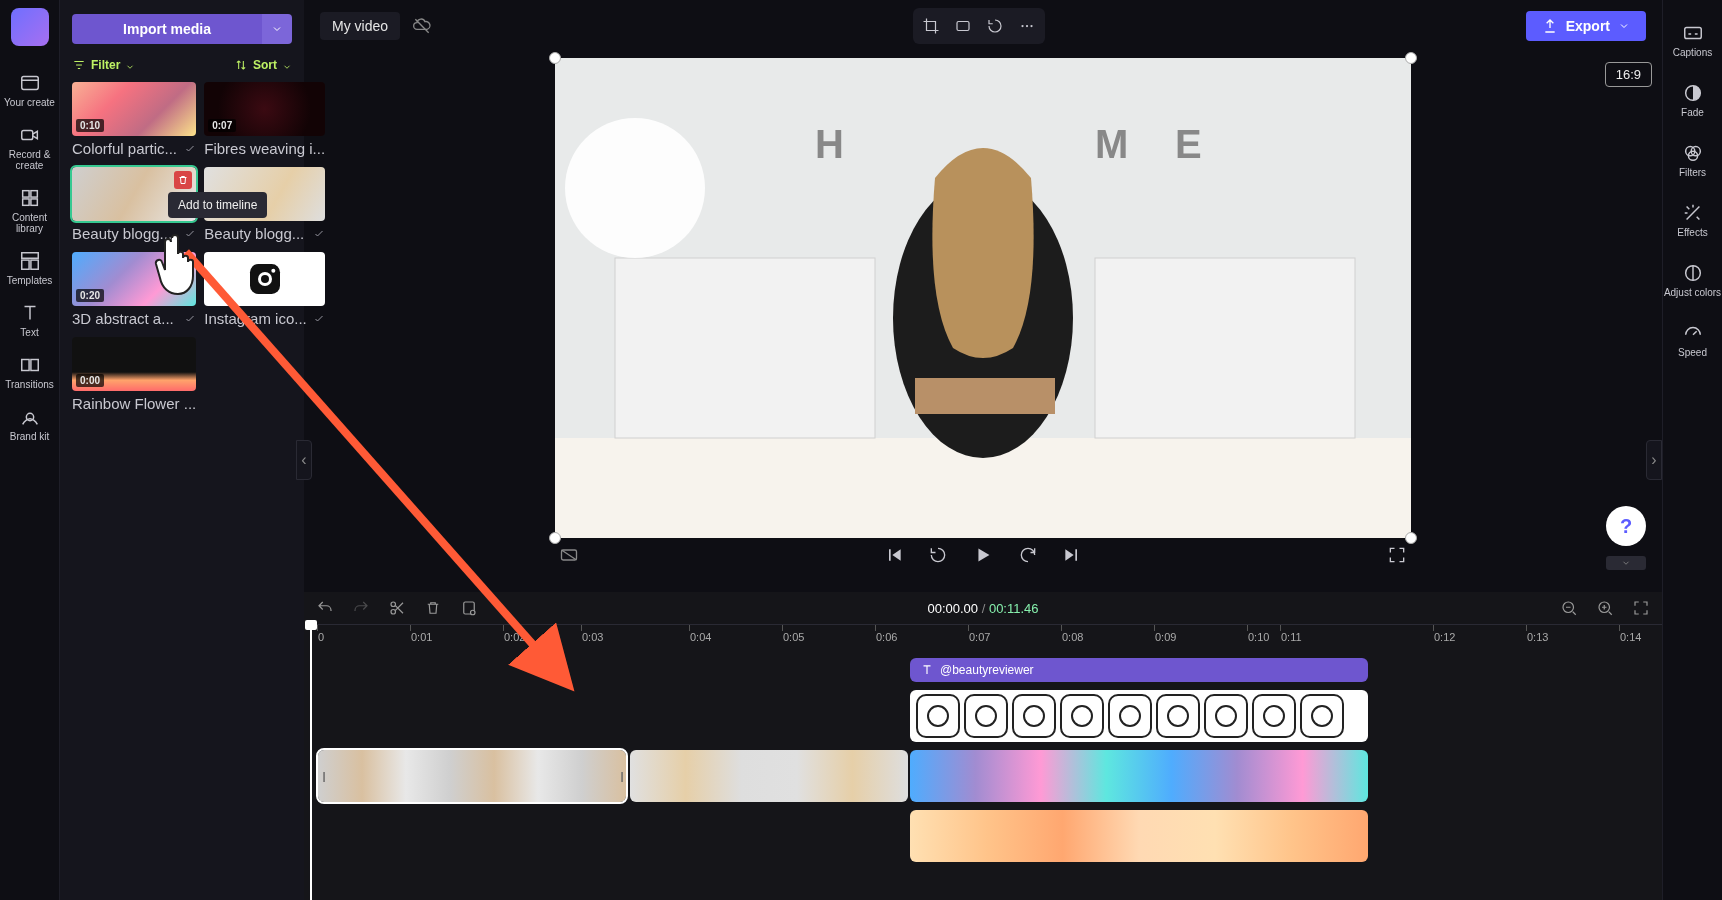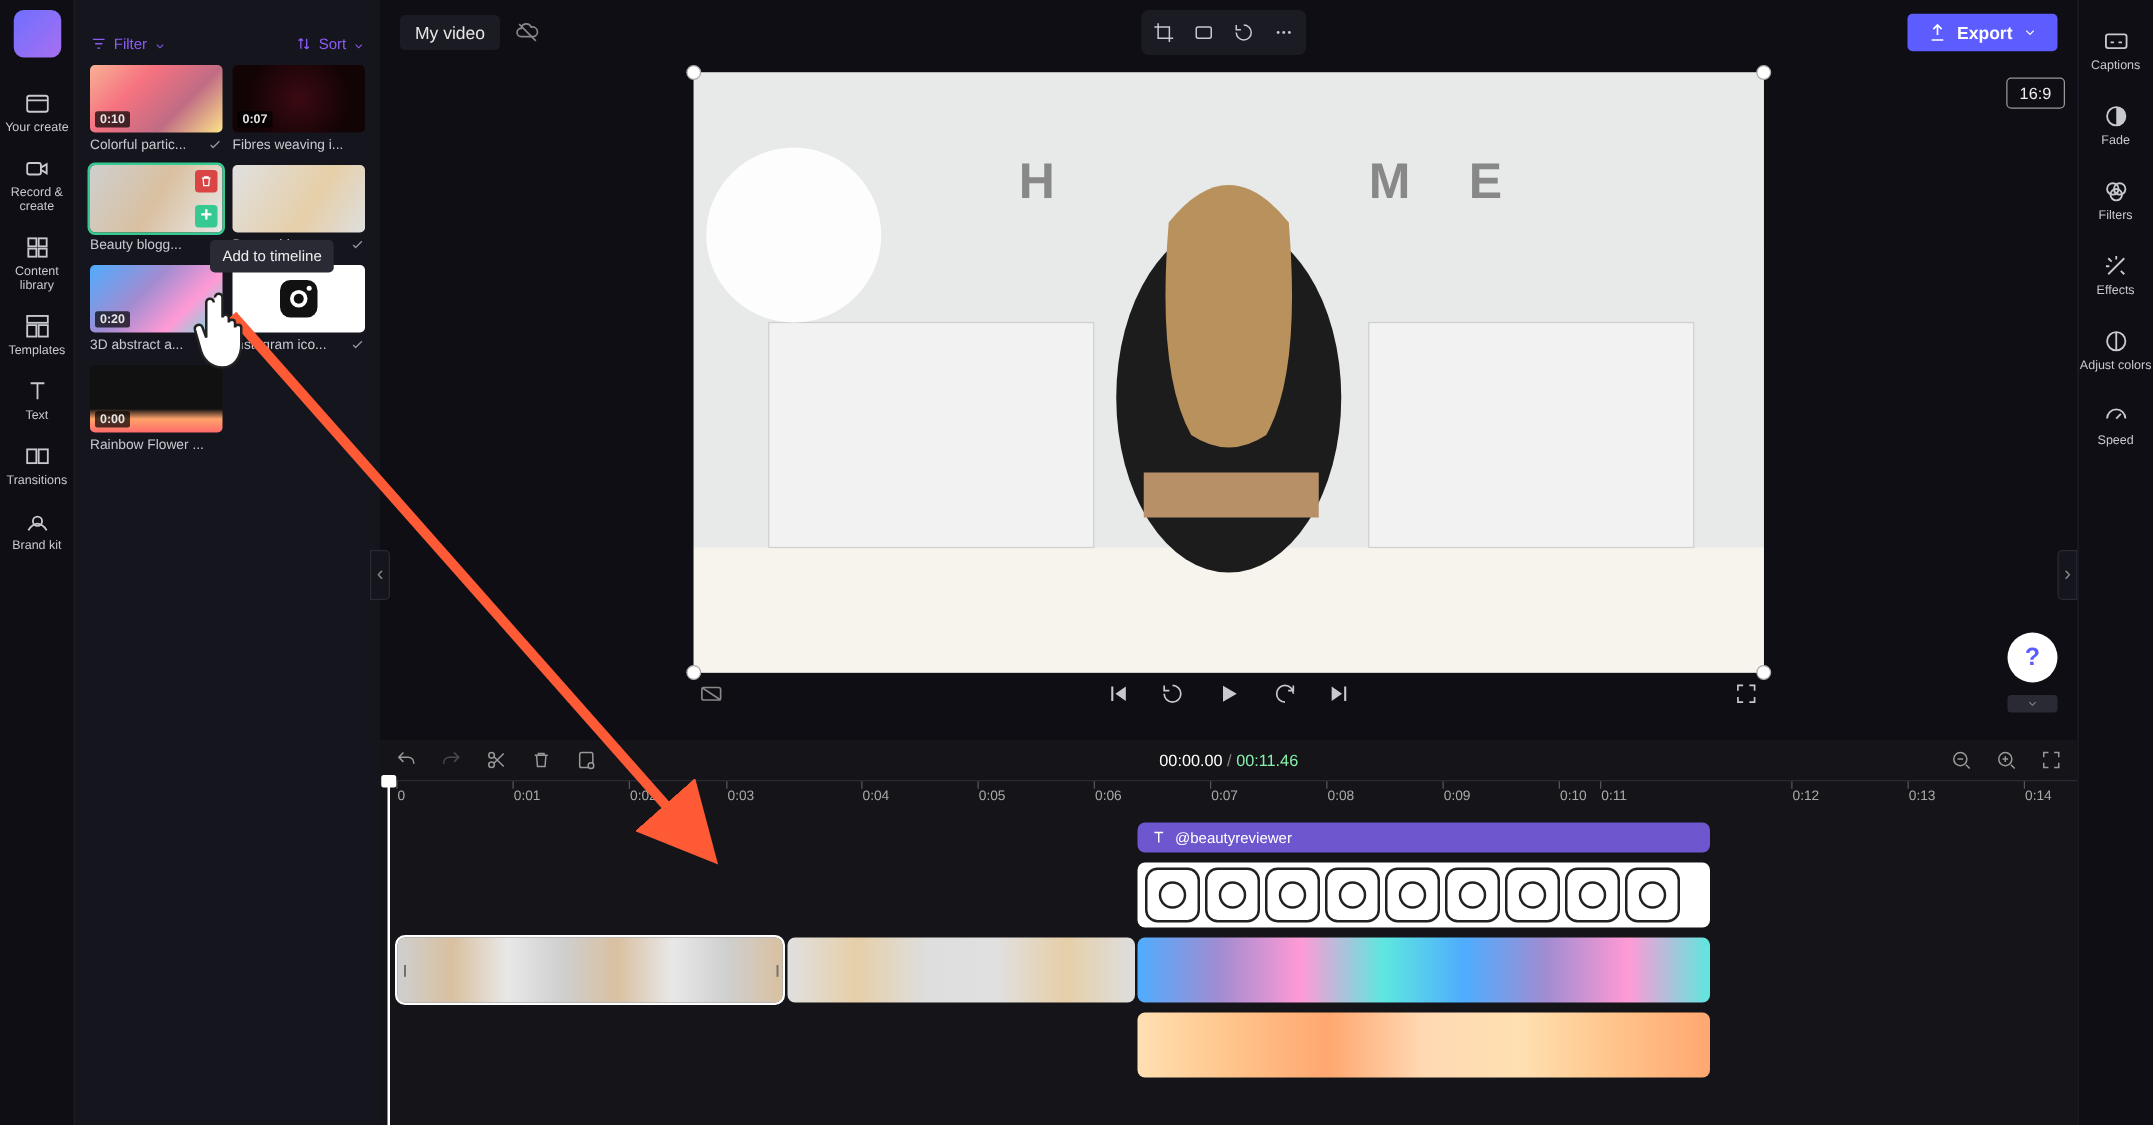--- a/index.html
+++ b/index.html
@@ -11,27 +11,27 @@
 .rail-item { width: 100%; display: flex; flex-direction: column; align-items: center; gap: 3px; padding: 8px 0; color: #c8c8d0; font-size: 10px; cursor: pointer; text-align: center; line-height: 11px; }
 .rail-item svg { width: 22px; height: 22px; }
 .rail-bottom { margin-top: auto; width: 100%; margin-bottom: 8px; }
 
 
 .media-panel { position: absolute; left: 60px; top: 0; width: 244px; height: 100%; background: #15151d; padding: 14px 12px; }
 .import-btn { display: flex; align-items: stretch; gap: 0; height: 30px; }
 .import-main { flex: 1; background: #6e56cf; color: #fff; font-size: 14px; font-weight: 600; border: 0; border-radius: 4px 0 0 4px; cursor: pointer; }
 .import-caret { width: 30px; background: #7c66d9; border: 0; border-radius: 0 4px 4px 0; cursor: pointer; display: flex; align-items: center; justify-content: center; }
 .filter-row { display: flex; justify-content: space-between; margin: 14px 0 10px; }
-.pill { display: flex; align-items: flex-end; gap: 5px; font-size: 12px; color: #8b5cf6; cursor: pointer; }
+.pill { display: flex; align-items: flex-end; gap: 5px; font-size: 12px; color: #bef264; cursor: pointer; font-weight: bold; }
 
 .media-grid { display: grid; grid-template-columns: 1fr 1fr; gap: 10px 8px; }
 .clip { position: relative; }
 .thumb { width: 100%; height: 54px; border-radius: 4px; position: relative; overflow: hidden; }
 .dur { position: absolute; left: 4px; bottom: 4px; background: rgba(0,0,0,.7); font-size: 10px; padding: 1px 4px; border-radius: 2px; font-weight: 600; }
-.clip-label { display: flex; justify-content: space-between; align-items: center; font-size: 11px; color: #c8c8d0; margin-top: 4px; gap: 4px; }
+.clip-label { display: flex; justify-content: space-between; align-items: center; font-size: 15px; color: #c8c8d0; margin-top: 4px; gap: 4px; }
 .clip-label .nm { white-space: nowrap; overflow: hidden; text-overflow: ellipsis; flex: 1; }
 .check { width: 12px; height: 12px; color: #9696a0; }
 
 
 .th-colorful { background: linear-gradient(135deg,#f8b195,#f67280,#c06c84,#fce38a); }
 .th-fibres   { background: radial-gradient(circle at 50% 50%, #3b0a12 0%, #120305 70%); }
 .th-blog1    { background: linear-gradient(120deg,#cfcfcf 0%, #d9c0a0 50%, #e8e8e8 100%); }
 .th-blog2    { background: linear-gradient(120deg,#e0e0e0 0%, #e6cfa8 60%, #dedede 100%); }
 .th-3d       { background: linear-gradient(135deg,#4facfe,#a18cd1 40%,#ff9ad5 70%,#5ee7df); }
 .th-rainbow  { background: linear-gradient(to top, #ff6b6b 0%, #ffa36b 20%, #111 35%, #111 100%); }
@@ -157,20 +157,28 @@
   <div class="rail-item">
       <svg viewBox="0 0 24 24" fill="none" stroke="currentColor" stroke-width="1.6">
         <circle cx="12" cy="12" r="4"></circle>
         <path d="M4 20c2-4 6-6 8-6s6 2 8 6"></path>
       </svg>
       <span>Brand kit</span>
     </div>
 </div>
 
 <div class="media-panel">
+  <div class="import-btn">
+    <button class="import-main">Import media</button>
+    <button class="import-caret">
+        <svg width="12" height="12" viewBox="0 0 24 24" fill="none" stroke="#fff" stroke-width="2">
+          <path d="M6 9l6 6 6-6"></path>
+        </svg>
+      </button>
+  </div>
   <div class="filter-row">
     <div class="pill">
         <svg width="14" height="14" viewBox="0 0 24 24" fill="none" stroke="currentColor" stroke-width="1.8">
           <path d="M4 6h16M7 12h10M10 18h4"></path>
         </svg>
         <span>Filter</span>
         <svg width="10" height="10" viewBox="0 0 24 24" fill="none" stroke="currentColor" stroke-width="2">
           <path d="M6 9l6 6 6-6"></path>
         </svg>
       </div>

